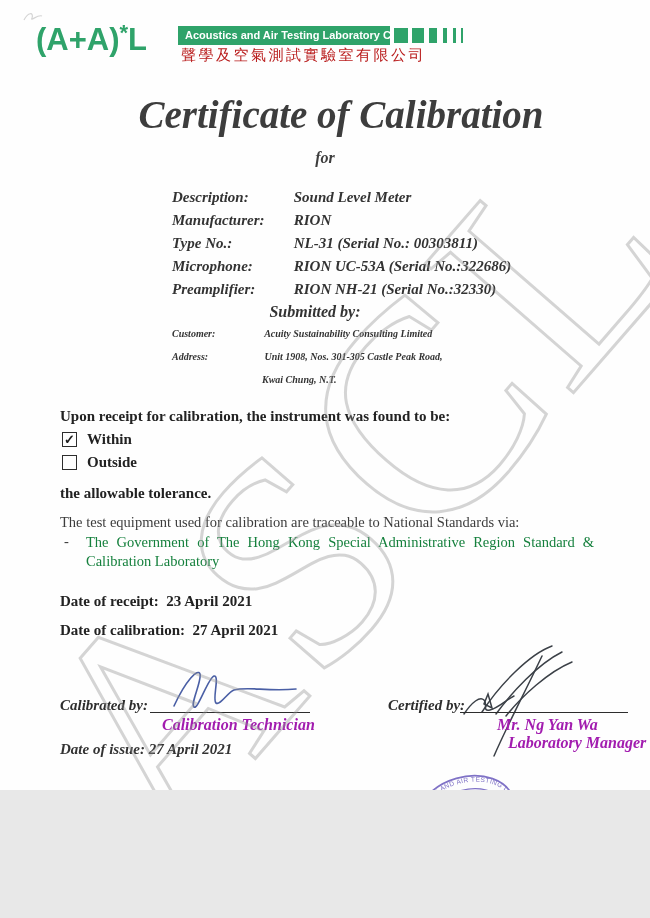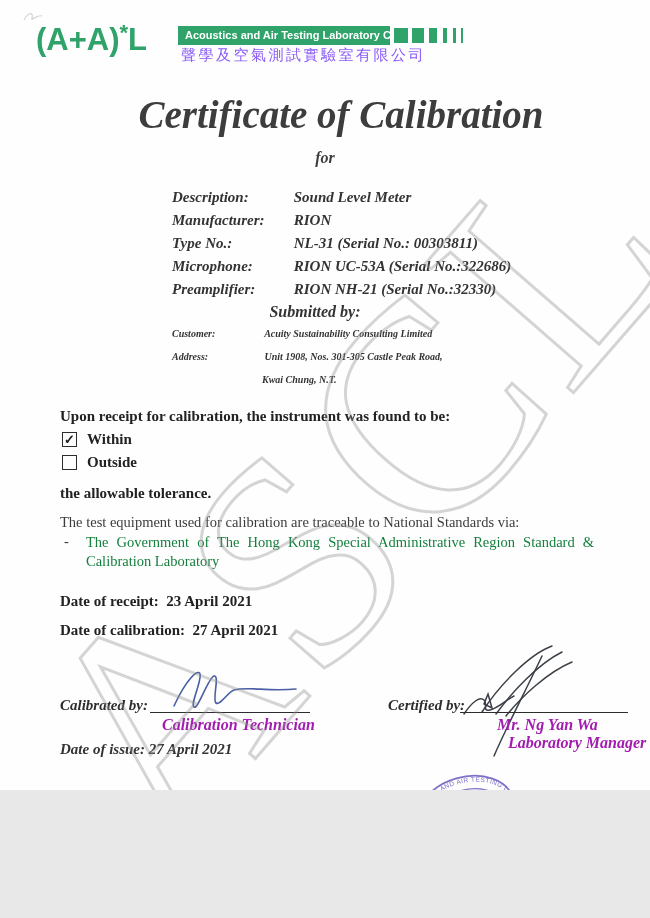--- a/index.html
+++ b/index.html
@@ -111,21 +111,21 @@
   </div>
   <div class="banner" style="background:#2fa36a">Acoustics and Air Testing Laboratory Co. Ltd.</div>
   <div class="blocks">
     <div style="width:14px;background:#2fa36a;margin-right:4px"></div>
     <div style="width:12px;background:#2fa36a;margin-right:5px"></div>
     <div style="width:8px;background:#2fa36a;margin-right:6px"></div>
     <div style="width:4px;background:#2fa36a;margin-right:6px"></div>
     <div style="width:3px;background:#2fa36a;margin-right:5px"></div>
     <div style="width:2px;background:#2fa36a"></div>
   </div>
-  <div class="company-zh" style="color:#8b5cf6">聲學及空氣測試實驗室有限公司</div>
+  <div class="company-zh" style="color:#b91c1c">聲學及空氣測試實驗室有限公司</div>
 
   <div class="title">Certificate of Calibration</div>
   <div class="for">for</div>
 
   <div class="fields">
     <div class="field-row">
       <span class="lbl">Description:</span>
       <span>Sound Level Meter</span>
     </div>
     <div class="field-row">

